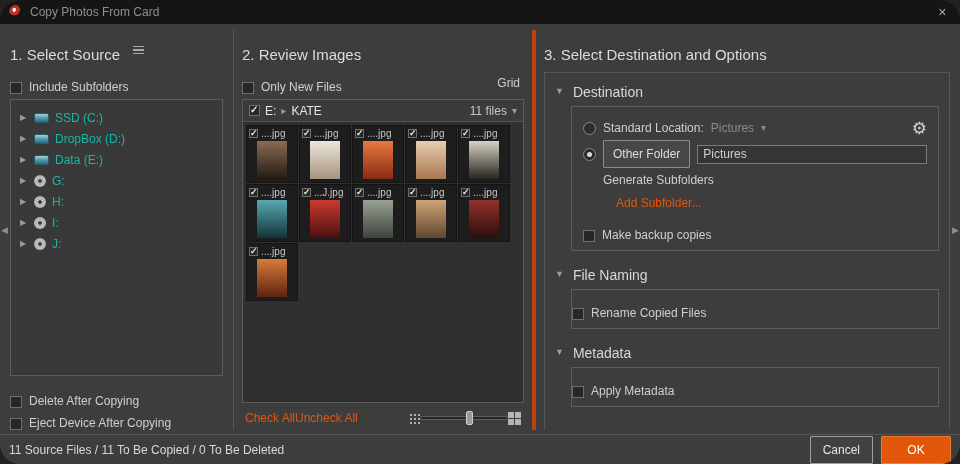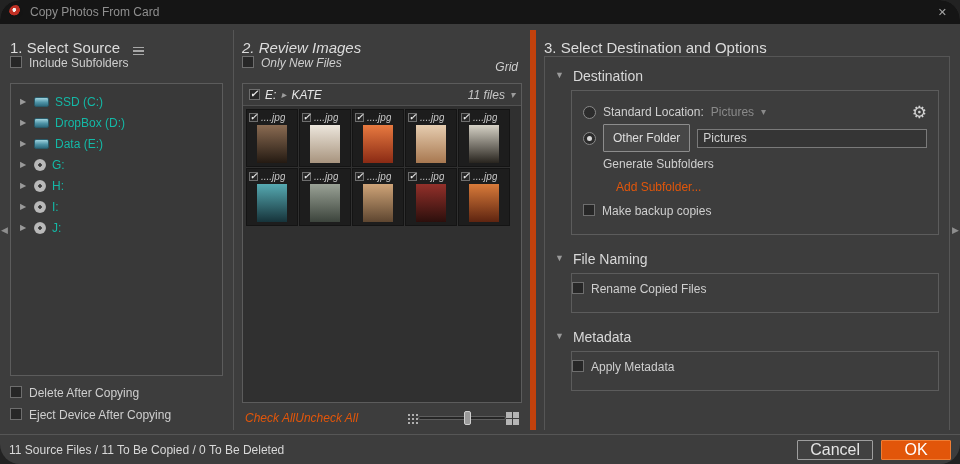--- a/index.html
+++ b/index.html
@@ -16,30 +16,30 @@
   .close{margin-left:auto;color:#a6a6a6;font-size:11px;padding:0 4px;cursor:default;}
 
   
   .main{flex:1;display:flex;padding:6px 10px 4px;min-height:0;}
   .edge-arrow{position:absolute;font-size:9px;color:#8e8e8e;top:226px;line-height:1;}
   .edge-arrow.left{left:1px;}
   .edge-arrow.right{right:1px;}
 
   .panel{display:flex;flex-direction:column;min-height:0;}
   .panel.source{width:224px;padding-right:10px;border-right:1px solid #565656;}
-  .panel.review{width:302px;padding:0 8px;border-right:6px solid #c2410c;font-style:italic;}
+  .panel.review{width:302px;padding:0 8px;border-right:4px solid #c2410c;}
   .panel.dest{flex:1;padding-left:8px;}
 
-  .panel-head{display:flex;align-items:flex-end;height:26px;flex:none;}
+  .panel-head{display:flex;align-items:flex-start;height:26px;flex:none;margin-top:16px;}
   .panel-title{font-size:15px;color:#dcdcdc;}
   .menu-icon{width:11px;height:9px;margin-left:13px;
              background:repeating-linear-gradient(180deg,#a8a8a8 0 1.5px,transparent 1.5px 3.5px);}
 
   
-  .cb-row{display:flex;align-items:flex-start;gap:7px;height:22px;flex:none;cursor:default;color:#cfcfcf;}
+  .cb-row{display:flex;align-items:flex-end;gap:7px;height:22px;flex:none;cursor:default;color:#cfcfcf;}
   .cb{width:12px;height:12px;background:#272727;border:1px solid #6e6e6e;flex:none;position:relative;}
   .cb.checked::after{content:"\2713";position:absolute;left:0;top:-2px;color:#ececec;font-size:11px;font-weight:bold;}
   .radio{width:13px;height:13px;border:1px solid #8a8a8a;border-radius:50%;background:#2c2c2c;position:relative;flex:none;}
   .radio.sel::after{content:"";position:absolute;inset:3px;border-radius:50%;background:#d8d8d8;}
 
   
   .tree{flex:1;border:1px solid #5c5c5c;background:#393939;margin:5px 0 10px;padding:7px 0;overflow:hidden;}
   .tree-row{display:flex;align-items:center;gap:6px;height:21px;padding:0 9px;}
   .tw{color:#9a9a9a;font-size:8px;width:8px;flex:none;line-height:1;}
   .drive-ic{flex:none;}
@@ -100,21 +100,21 @@
   .gen-label{padding:6px 0 2px 20px;color:#cfcfcf;}
   .add-sub{padding:7px 0 5px 33px;}
   .sec-box .cb-row{margin-top:5px;}
   .sec-box.small{padding:8px 0;}
   .sec-box.small .cb-row{margin-top:0;}
 
   
   .footer{height:30px;border-top:1px solid #565656;display:flex;align-items:center;
           padding:0 9px;gap:8px;flex:none;}
   .status{color:#d8d8d8;}
-  .btn{height:20px;min-width:58px;font-size:16px;font-family:inherit;border-radius:1px;padding:0 12px;}
+  .btn{height:28px;min-width:58px;font-size:12px;font-family:inherit;border-radius:1px;padding:0 12px;}
   .btn.cancel{background:#414141;border:1px solid #9e9e9e;color:#e4e4e4;}
   .btn.ok{background:var(--accent,#e2560a);border:1px solid #ef7e35;color:#fff;min-width:70px;}
 </style>
 </head>
 <body>
 
 <div class="window">
 
   <div class="titlebar">
     <span class="app-icon"></span>
@@ -236,20 +236,27 @@
               </div>
               <div class="thumb-img"></div>
             </div>
             <div class="thumb" style="--c1: #56aab2; --c2: #16333a;">
               <div class="thumb-head">
                 <span class="cb checked"></span>
                 <span class="thumb-label">....jpg</span>
               </div>
               <div class="thumb-img"></div>
             </div>
+            <div class="thumb" style="--c1: #cc3a30; --c2: #4a100e;">
+              <div class="thumb-head">
+                <span class="cb checked"></span>
+                <span class="thumb-label">...J.jpg</span>
+              </div>
+              <div class="thumb-img"></div>
+            </div>
             <div class="thumb" style="--c1: #9aa296; --c2: #3c443c;">
               <div class="thumb-head">
                 <span class="cb checked"></span>
                 <span class="thumb-label">....jpg</span>
               </div>
               <div class="thumb-img"></div>
             </div>
             <div class="thumb" style="--c1: #cfa478; --c2: #5e4630;">
               <div class="thumb-head">
                 <span class="cb checked"></span>

